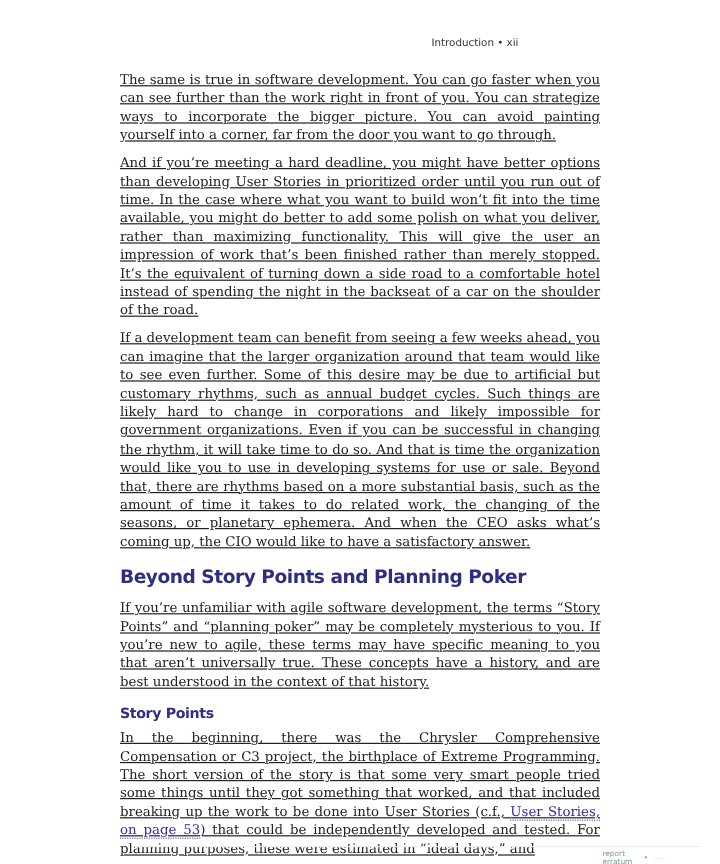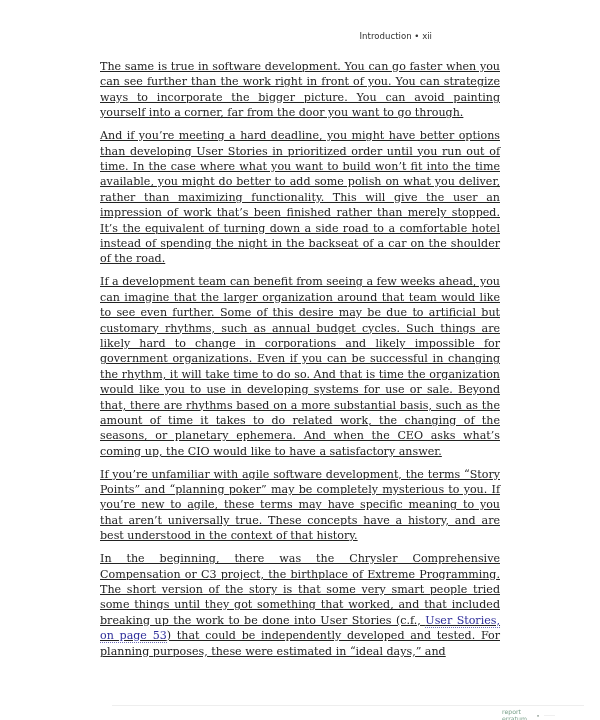--- a/index.html
+++ b/index.html
@@ -47,22 +47,24 @@
 
 <div class="page">
 
   <div class="running-head">Introduction • xii</div>
 
   <div class="body-text">
     <p>The same is true in software development. You can go faster when you can see further than the work right in front of you. You can strategize ways to incorporate the bigger picture. You can avoid painting yourself into a corner, far from the door you want to go through.</p>
     <p>And if you’re meeting a hard deadline, you might have better options than developing User Stories in prioritized order until you run out of time. In the case where what you want to build won’t fit into the time available, you might do better to add some polish on what you deliver, rather than maximizing functionality. This will give the user an impression of work that’s been finished rather than merely stopped. It’s the equivalent of turning down a side road to a comfortable hotel instead of spending the night in the backseat of a car on the shoulder of the road.</p>
     <p>If a development team can benefit from seeing a few weeks ahead, you can imagine that the larger organization around that team would like to see even further. Some of this desire may be due to artificial but customary rhythms, such as annual budget cycles. Such things are likely hard to change in cor­porations and likely impossible for government organizations. Even if you can be successful in changing the rhythm, it will take time to do so. And that is time the organization would like you to use in developing systems for use or sale. Beyond that, there are rhythms based on a more substantial basis, such as the amount of time it takes to do related work, the changing of the seasons, or planetary ephemera. And when the CEO asks what’s coming up, the CIO would like to have a satisfactory answer.</p>
 
+    <div class="h2">Beyond Story Points and Planning Poker</div>
     <p>If you’re unfamiliar with agile software development, the terms “Story Points” and “planning poker” may be completely mysterious to you. If you’re new to agile, these terms may have specific meaning to you that aren’t universally true. These concepts have a history, and are best understood in the context of that history.</p>
 
+    <div class="h3">Story Points</div>
     <p><span>In the beginning, there was the Chrysler Comprehensive Compensation or C3 project, the birthplace of Extreme Programming. The short version of the story is that some very smart people tried some things until they got something that worked, and that included breaking up the work to be done into User Stories (c.f., </span><a class="xref">User Stories, on page 53</a><span>) that could be independently developed and tested. For planning purposes, these were estimated in “ideal days,” and</span></p>
   </div>
 
   <div class="footer-rule"></div>
   <div class="footer">
     <span>report erratum</span>
     <span class="bullet">•</span>
     <span class="tail"></span>
   </div>
 

